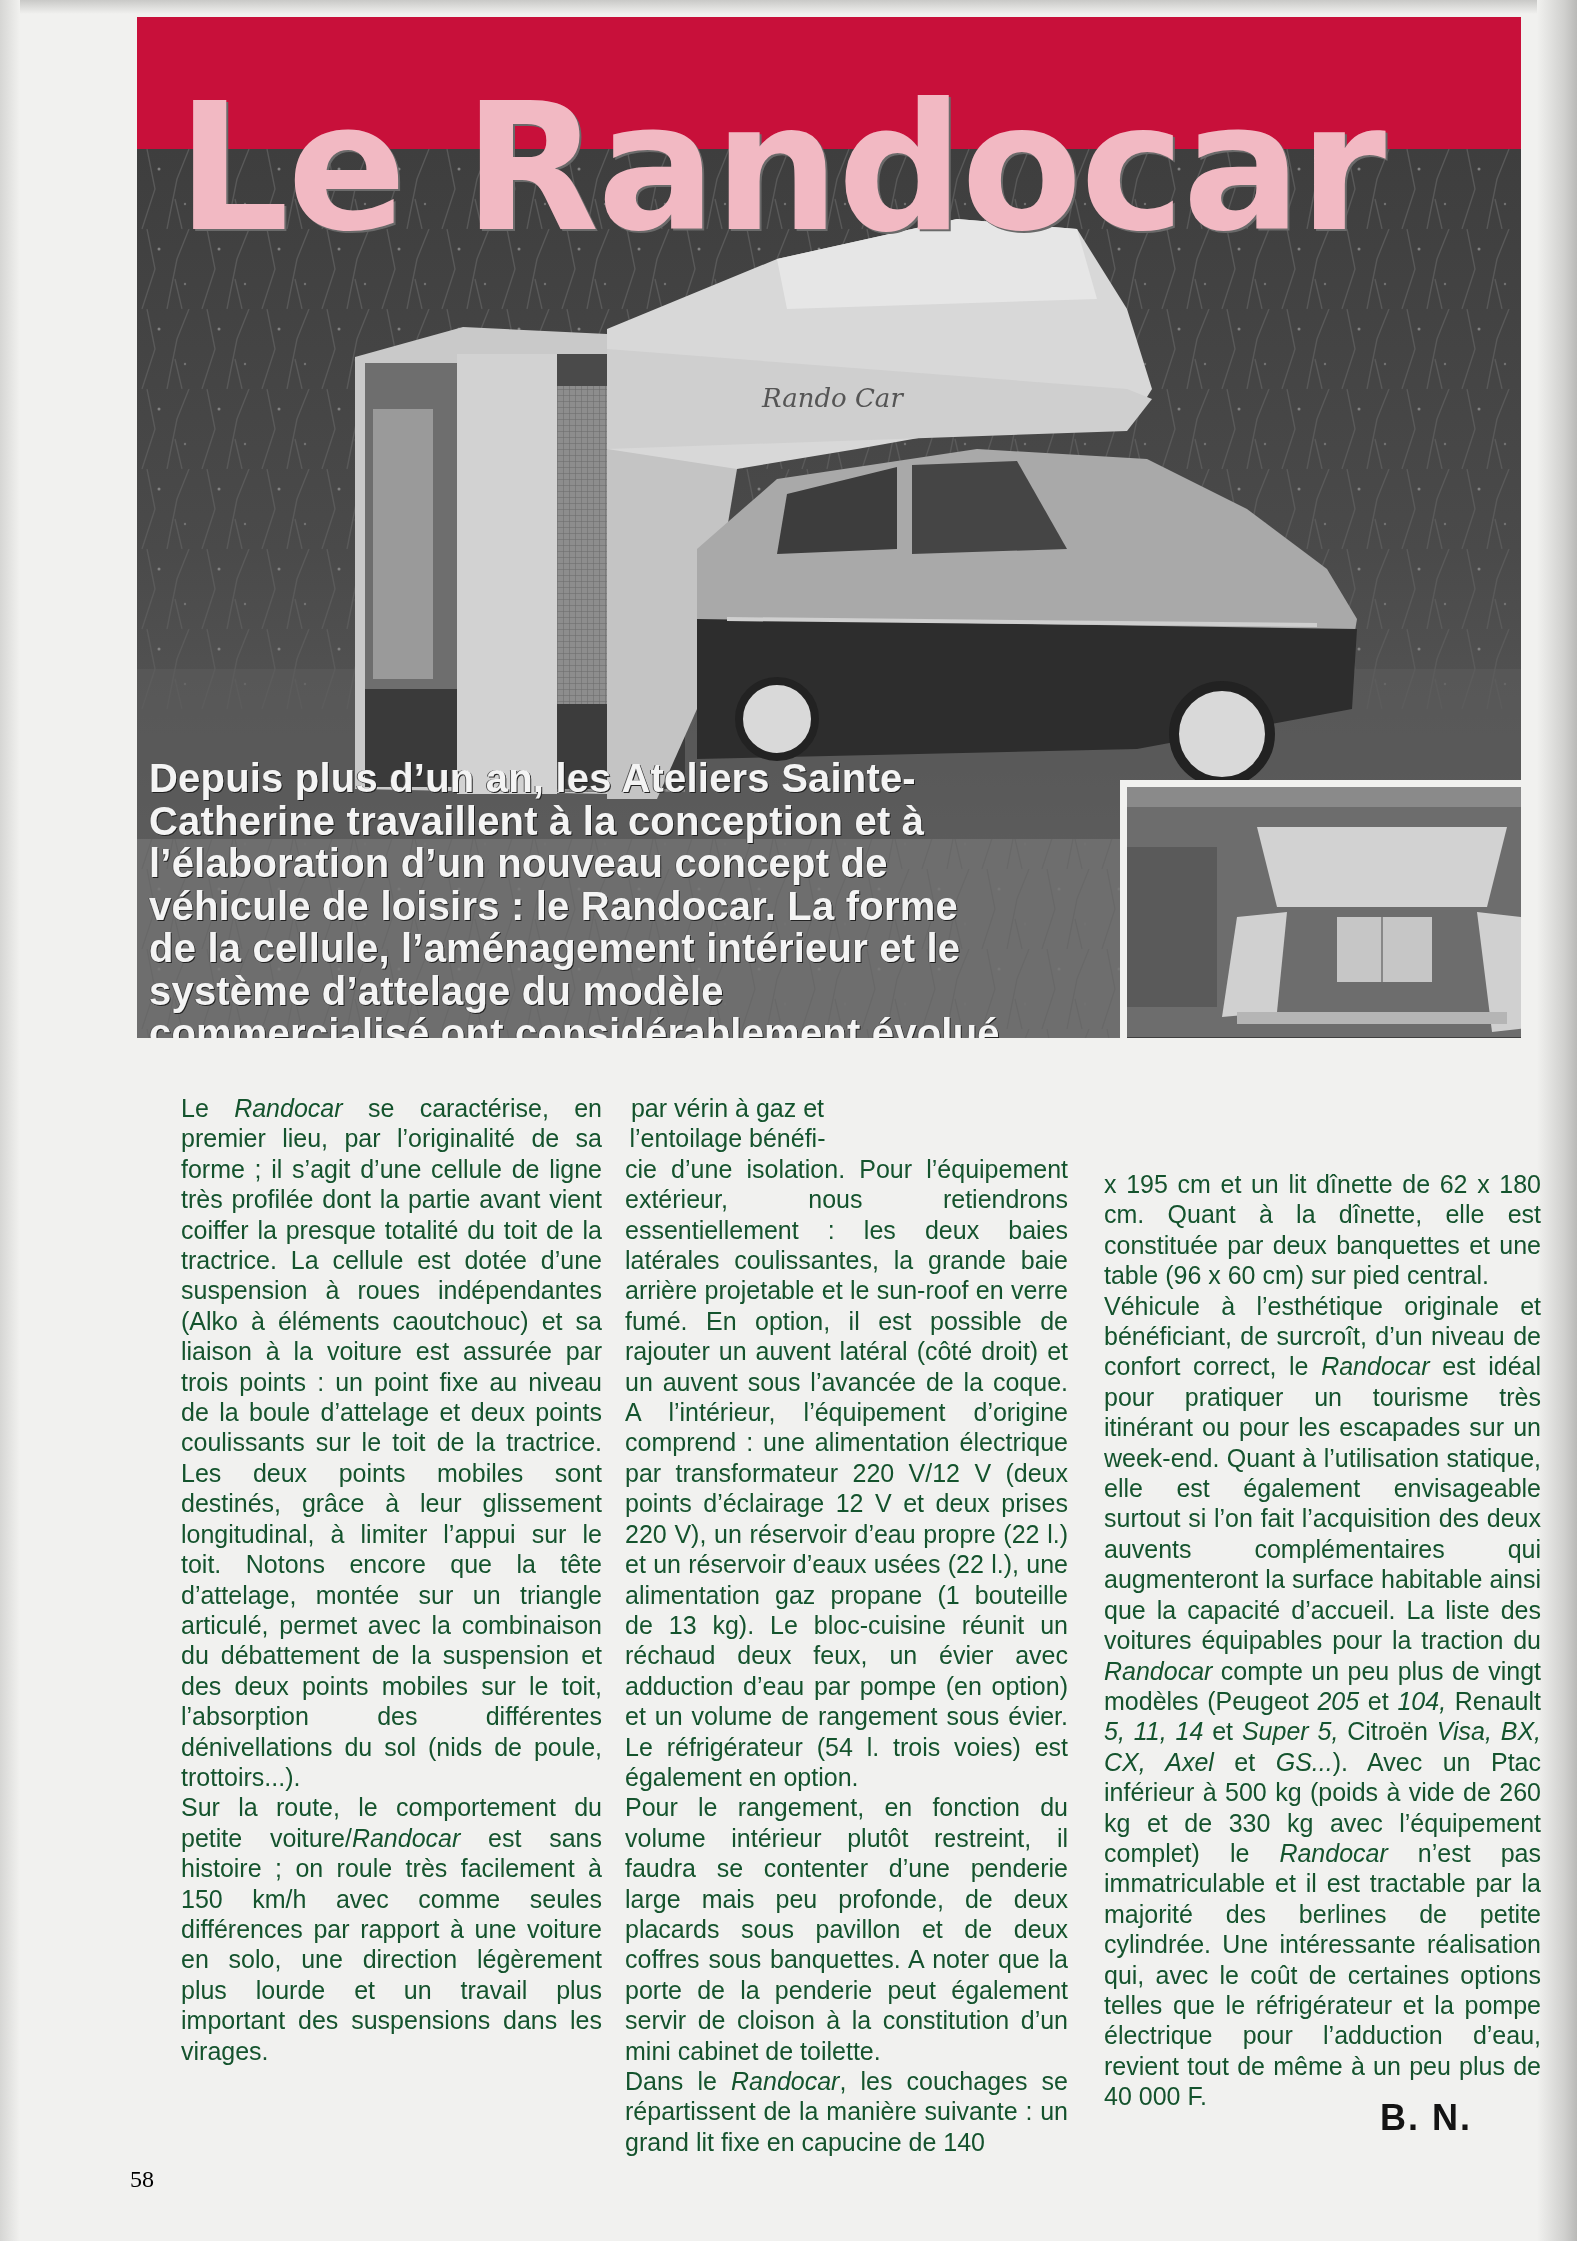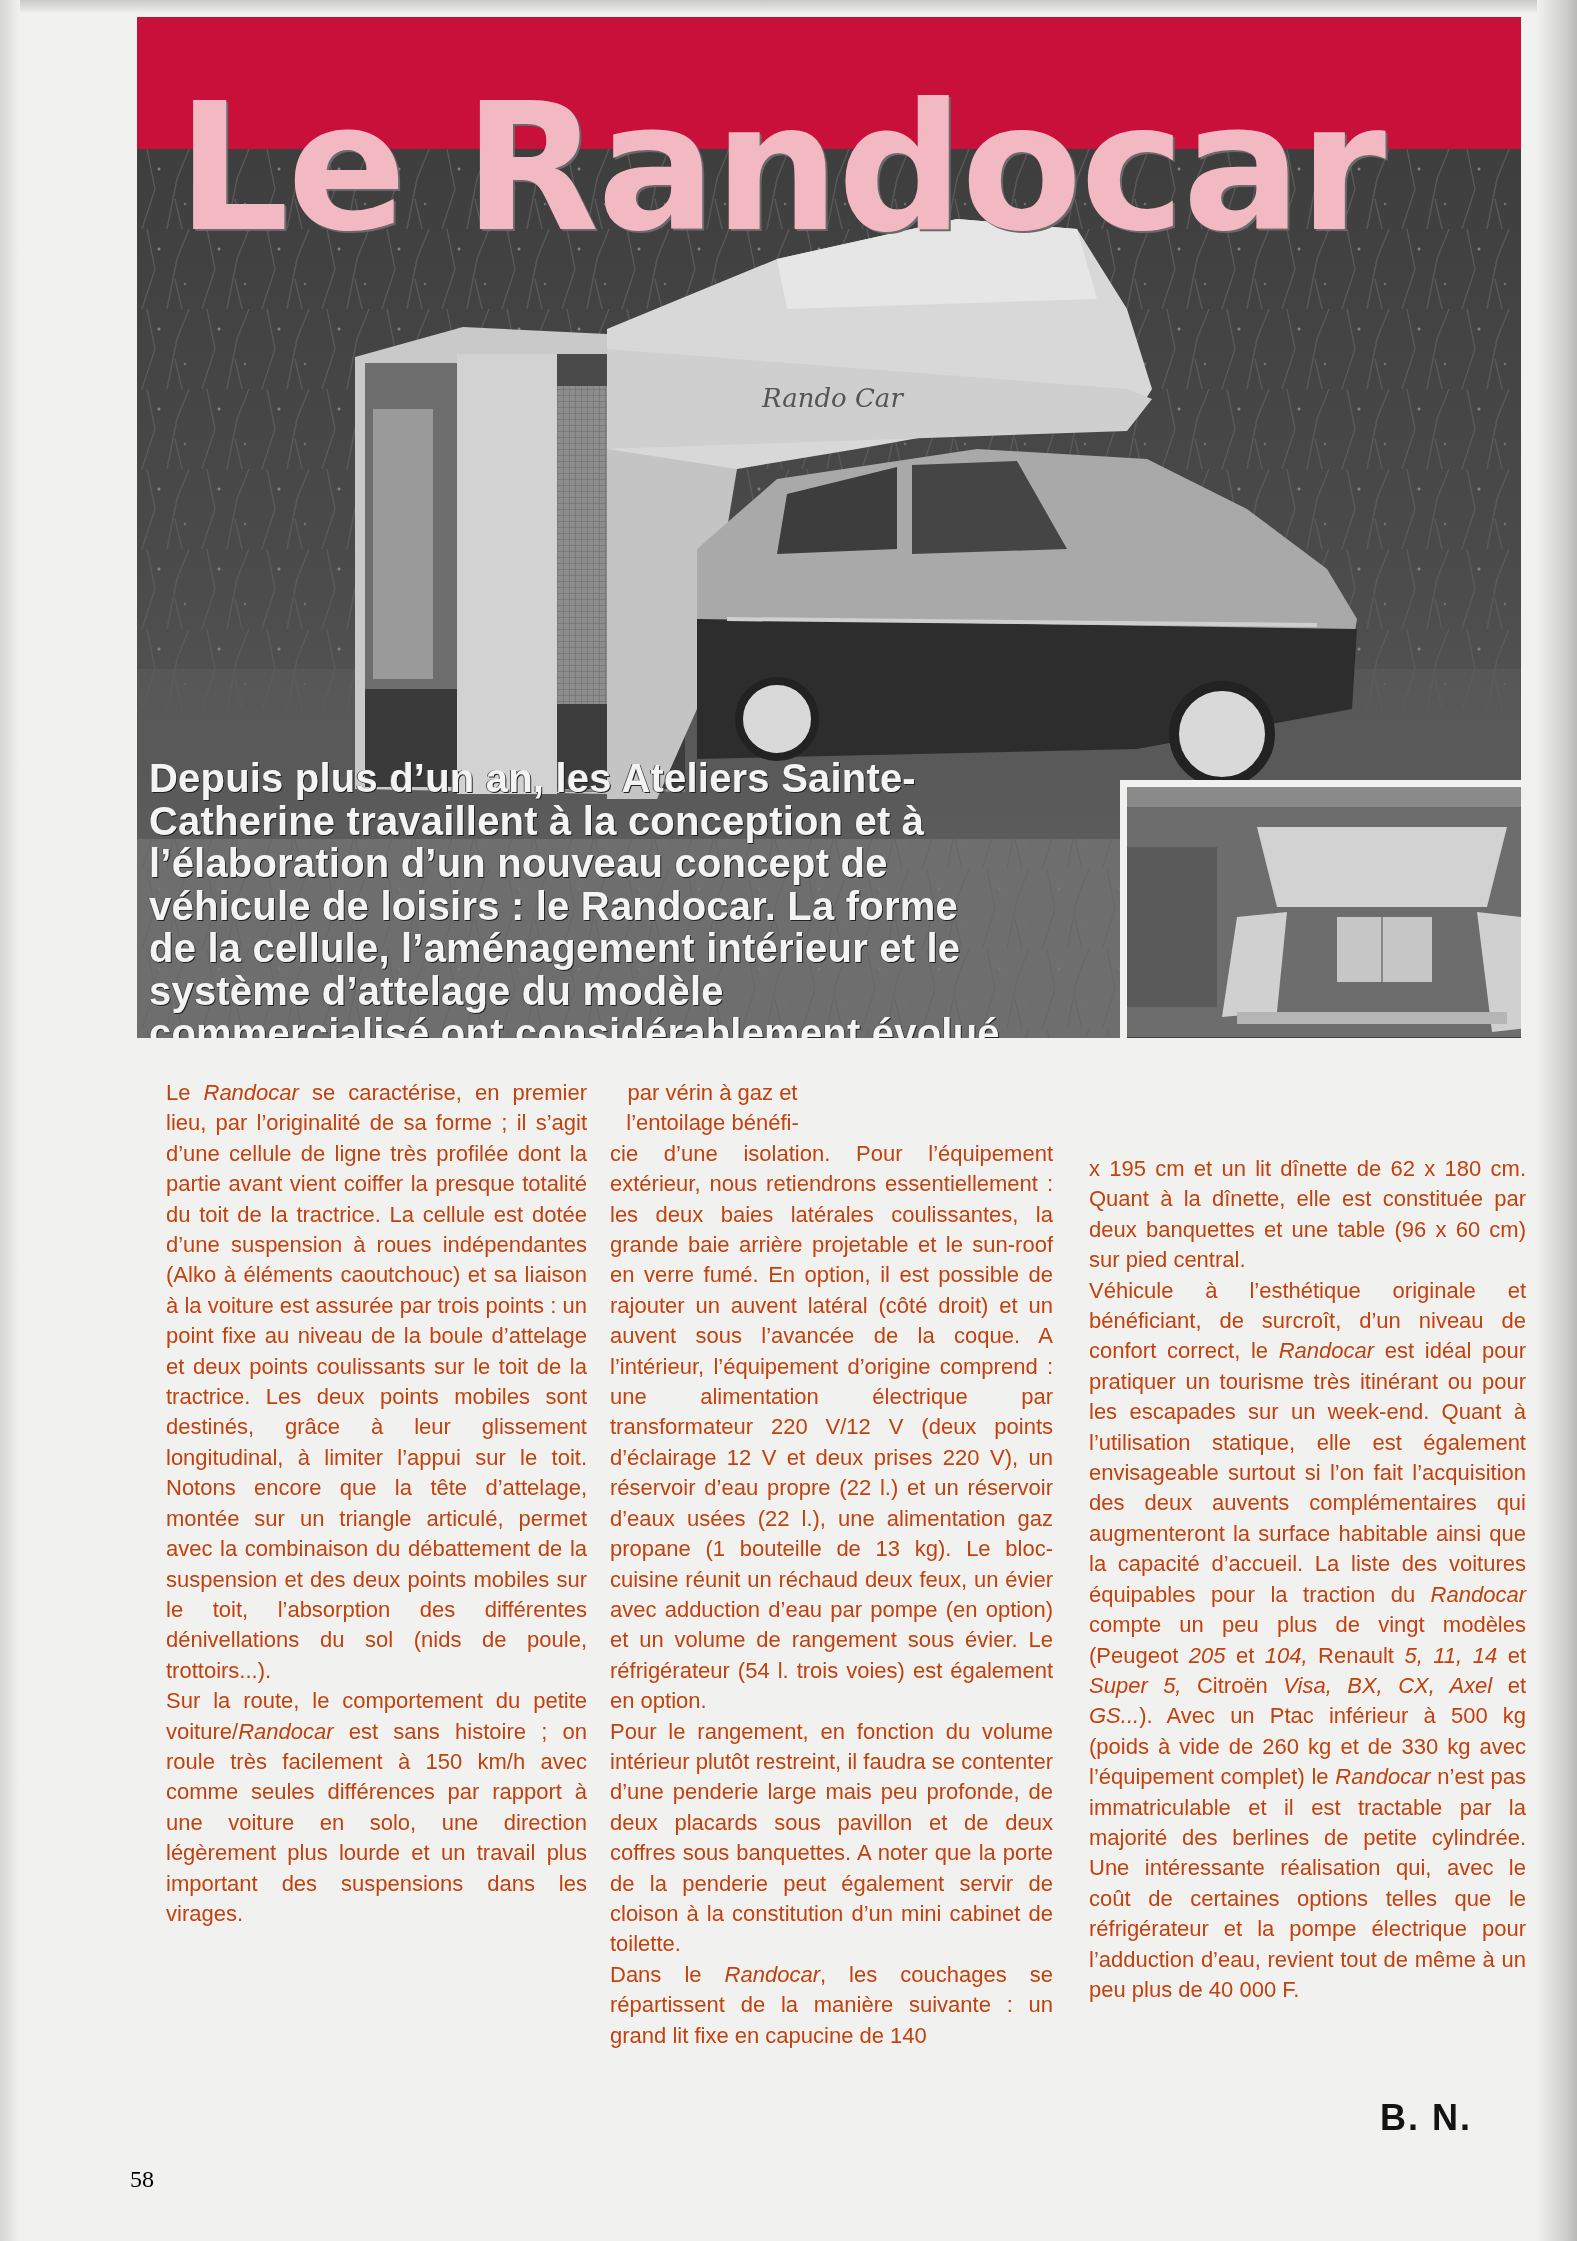--- a/index.html
+++ b/index.html
@@ -47,22 +47,22 @@
     letter-spacing: 0.2px;
   }
   .inset {
     position: absolute; left: 983px; top: 763px; width: 468px; height: 290px;
     border: 7px solid #f1f1ef; background: #6f6f6f; overflow: hidden;
   }
   
   .col {
     position: absolute; top: 1078px;
     font-family: "Liberation Sans", sans-serif;
-    font-size: 22px; line-height: 30.4px; color: #c2410c;
-    text-align: justify; margin: 0;
+    font-size: 25px; line-height: 30.4px; color: #14532d;
+    text-align: justify; margin: 15px;
   }
   .col p { margin: 0; text-indent: 0; }
   .col-1 { left: 166px; width: 421px; }
   .col-2 { left: 610px; width: 443px; }
   .col-3 { left: 1089px; width: 437px; top: 1154px; }
   .col-2 .narrow { width: 205px; text-align: center; }
   em { font-style: italic; }
   .byline {
     position: absolute; left: 1380px; top: 2097px; margin: 0;
     font-family: "Liberation Sans", sans-serif; font-weight: bold;

